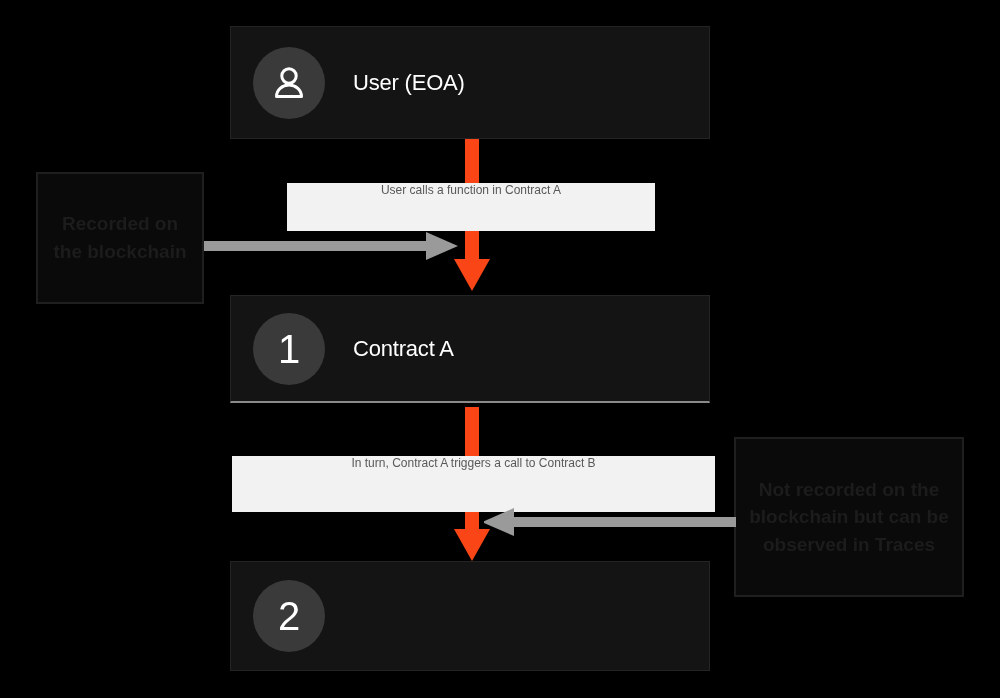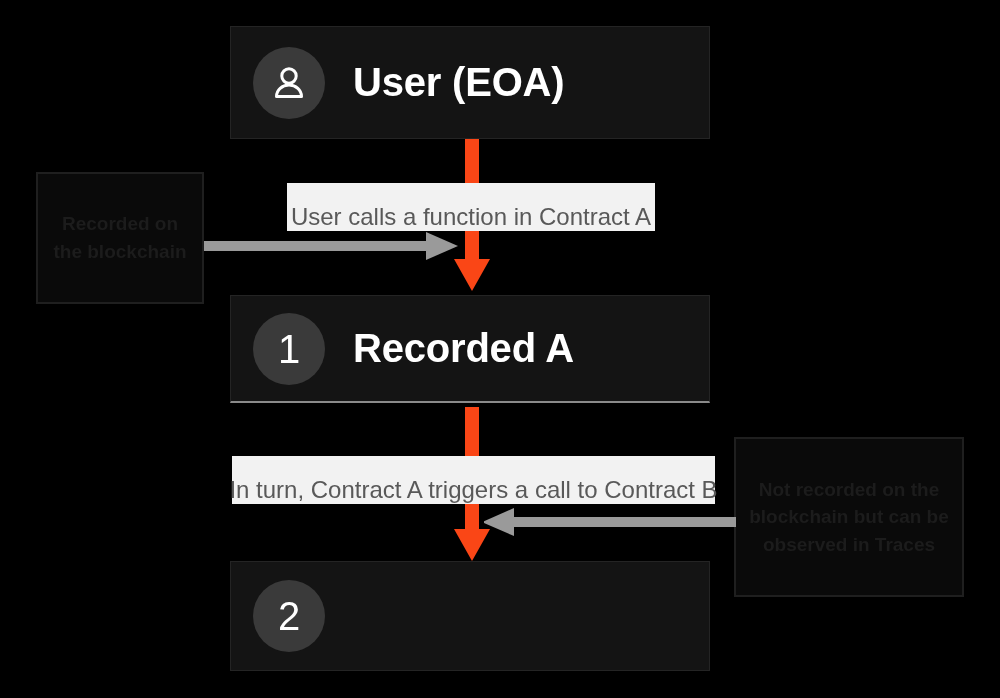--- a/index.html
+++ b/index.html
@@ -47,34 +47,34 @@
   .node-badge .num {
     font-size: 40px;
     font-weight: 400;
     line-height: 1;
     color: #ffffff;
     font-family: "Liberation Sans", sans-serif;
   }
   .node-title {
     margin-left: 28px;
     color: #ffffff;
-    font-size: 40px;
-    font-weight: bold;
+    font-size: 22px;
+    font-weight: normal;
     letter-spacing: -0.2px;
     white-space: nowrap;
   }
 
   
   .caption {
     position: absolute;
     background: #f2f2f2;
     color: #595959;
-    font-size: 24px;
+    font-size: 12px;
     display: flex;
-    align-items: flex-end;
+    align-items: flex-start;
     justify-content: center;
     box-sizing: border-box;
     white-space: nowrap;
     z-index: 5;
   }
 
   
   .note {
     position: absolute;
     background: #0a0a0a;
@@ -121,34 +121,34 @@
         <path d="M7.5 33.5 a12.5 11.5 0 0 1 25 0 Z" fill="none" stroke="#ffffff" stroke-width="3" stroke-linejoin="round"></path>
       </svg>
     </div>
     <div class="node-title">User (EOA)</div>
   </div>
 
   <div class="node with-underline" style="left:230px; top:295px; width:480px; height:108px;">
     <div class="node-badge">
       <span class="num">1</span>
     </div>
-    <div class="node-title">Recorded A</div>
+    <div class="node-title">Contract A</div>
   </div>
 
   <div class="node" style="left:230px; top:561px; width:480px; height:110px;">
     <div class="node-badge">
       <span class="num">2</span>
     </div>
   </div>
 
   <div class="caption" style="left:287px; top:183px; width:368px; height:48px;">
     <span>User calls a function in Contract A</span>
   </div>
 
-  <div class="caption" style="left:232px; top:456px; width:483px; height:48px;">
+  <div class="caption" style="left:232px; top:456px; width:483px; height:56px;">
     <span>In turn, Contract A triggers a call to Contract B</span>
   </div>
 
   <div class="note" style="left:36px; top:172px; width:168px; height:132px;">
     <span>Recorded on the blockchain</span>
   </div>
 
   <svg class="arrow gray" style="left:204px; top:231px; width:256px; height:30px;" viewBox="0 0 256 30" xmlns="http://www.w3.org/2000/svg">
     <rect x="0" y="10" width="228" height="10" fill="#9a9a9a"></rect>
     <polygon points="222,1 222,29 254,15" fill="#9a9a9a"></polygon>

